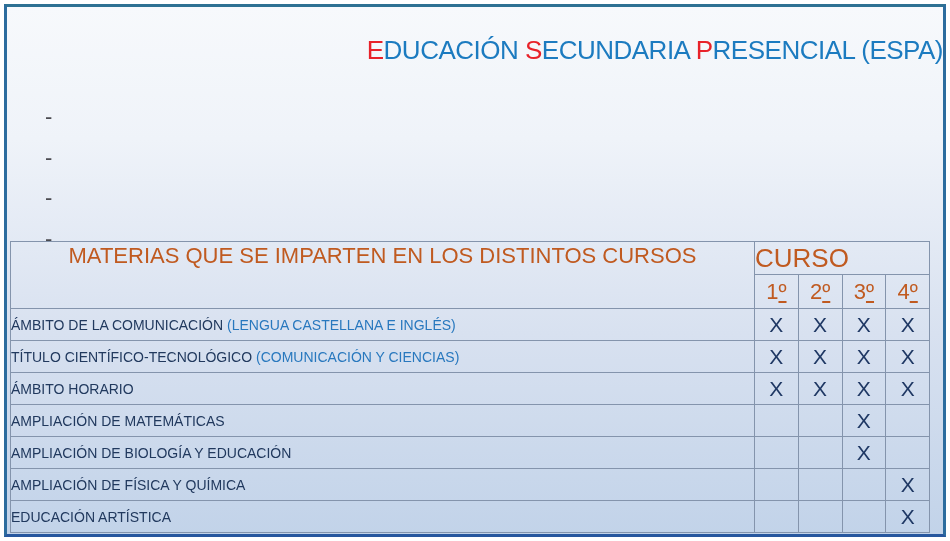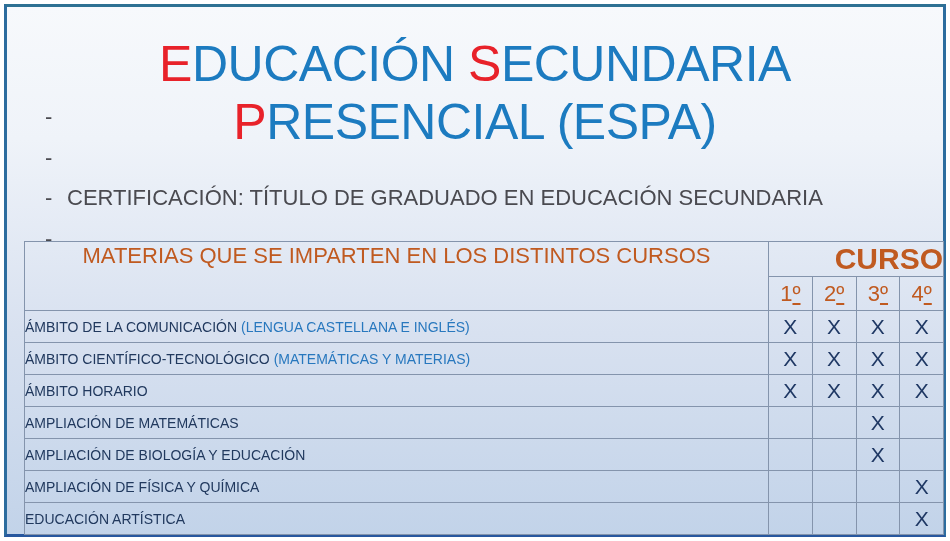--- a/index.html
+++ b/index.html
@@ -11,49 +11,49 @@
   }
   .frame {
     position: absolute; left: 4px; top: 4px; right: 4px; bottom: 4px;
     border: 3px solid #2C6C9E;
     border-bottom-color: #27579E;
     border-top-color: #2E7193;
     background: linear-gradient(180deg, #F7F9FC 0%, #EFF3F9 25%, #D8E1F0 62%, #C2D3E9 100%);
   }
   .title {
     position: absolute; top: 28px; left: 0; width: 100%;
-    margin: 0; text-align: center;
-    font-size: 50px; font-weight: 400; letter-spacing: -0.5px;
+    margin: 0; text-align: right;
+    font-size: 26px; font-weight: 400; letter-spacing: -0.5px;
     color: #1C7BC0;
   }
   .title .hl { color: #E8222A; }
   .bullets {
     position: absolute; top: 90px; left: 38px; right: 20px;
     margin: 0; padding: 0; list-style: none;
     color: #4A4A50; font-size: 22px;
   }
   .bullets li { height: 40.5px; display: flex; align-items: center; }
   .bullets .dash { width: 22px; flex: 0 0 22px; }
   table.grid {
-    position: absolute; left: 17px; top: 234px;
+    position: absolute; left: 3px; top: 234px;
     width: 919px; height: 284px;
     border-collapse: collapse; table-layout: fixed;
   }
   table.grid th, table.grid td {
     border: 1px solid #8494AC;
     padding: 0; overflow: hidden; white-space: nowrap;
   }
   .th-left {
     color: #C05A20; font-size: 22px; font-weight: 400;
     text-align: center; vertical-align: top; padding-top: 3px;
     line-height: 28px;
   }
   .th-curso {
-    color: #C05A20; font-size: 30px; font-weight: 700;
-    text-align: right; vertical-align: middle; height: 32px;
+    color: #C05A20; font-size: 26px; font-weight: 400;
+    text-align: left; vertical-align: middle; height: 32px;
   }
   .th-course {
     color: #C05A20; font-size: 22px; font-weight: 400;
     text-align: center; vertical-align: middle; height: 33px;
   }
   .th-course .ord { text-decoration: underline; text-underline-offset: 2px; }
   td.subject-cell {
     font-size: 14px; color: #21395E;
     padding-left: 7px; vertical-align: middle; height: 31px;
   }
@@ -71,21 +71,20 @@
 
   <ul class="bullets" id="bullets">
       <li>
         <span class="dash">-</span>
       </li>
       <li>
         <span class="dash">-</span>
       </li>
       <li>
         <span class="dash">-</span>
-        <span>CERTIFICACIÓN: TÍTULO DE GRADUADO EN EDUCACIÓN SECUNDARIA</span>
       </li>
       <li>
         <span class="dash">-</span>
       </li>
     </ul>
 
   <table class="grid">
     <colgroup>
       <col style="width:744px">
       <col style="width:43.75px">
@@ -107,21 +106,21 @@
     </thead>
     <tbody id="tbody">
         <tr>
           <td class="subject-cell"><span>ÁMBITO DE LA COMUNICACIÓN</span><span class="note"> (LENGUA CASTELLANA E INGLÉS)</span></td>
           <td class="mark-cell">X</td>
           <td class="mark-cell">X</td>
           <td class="mark-cell">X</td>
           <td class="mark-cell">X</td>
         </tr>
         <tr>
-          <td class="subject-cell"><span>ÁMBITO CIENTÍFICO-TECNOLÓGICO</span><span class="note"> (MATEMÁTICAS Y MATERIAS)</span></td>
+          <td class="subject-cell"><span>TÍTULO CIENTÍFICO-TECNOLÓGICO</span><span class="note"> (COMUNICACIÓN Y CIENCIAS)</span></td>
           <td class="mark-cell">X</td>
           <td class="mark-cell">X</td>
           <td class="mark-cell">X</td>
           <td class="mark-cell">X</td>
         </tr>
         <tr>
           <td class="subject-cell"><span>ÁMBITO HORARIO</span></td>
           <td class="mark-cell">X</td>
           <td class="mark-cell">X</td>
           <td class="mark-cell">X</td>

